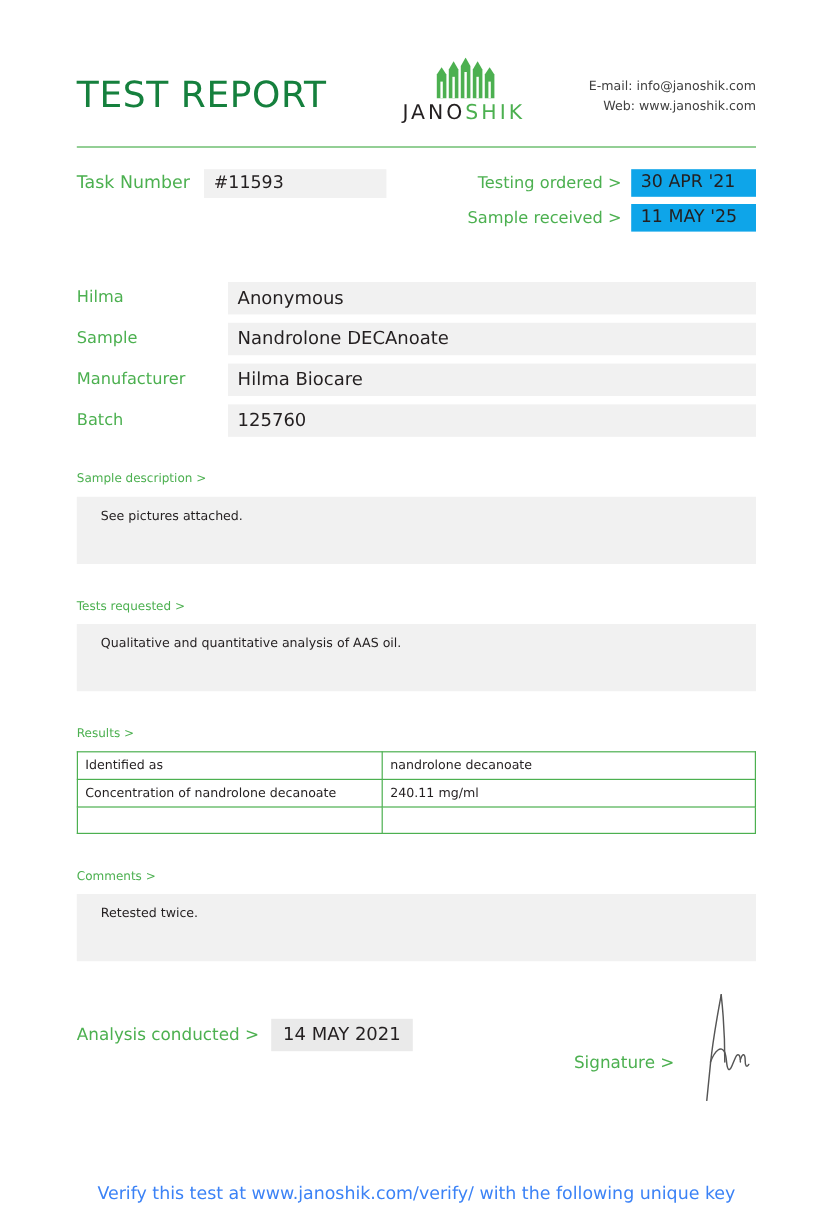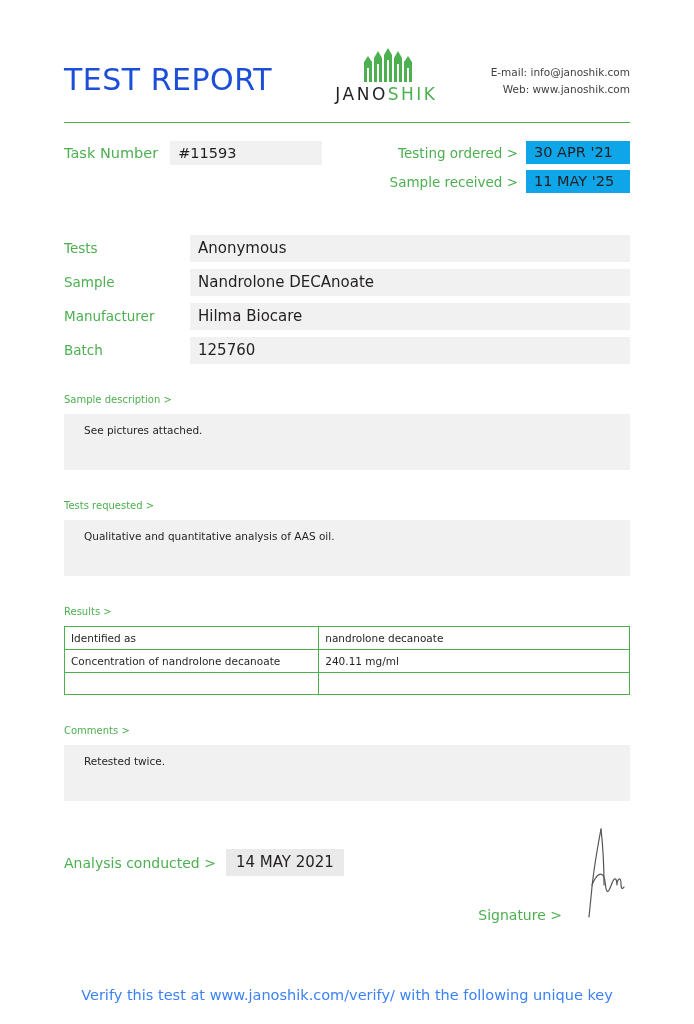--- a/index.html
+++ b/index.html
@@ -25,21 +25,21 @@
   
   .header {
     display: flex;
     align-items: flex-start;
     justify-content: space-between;
     padding-top: 48px;
   }
   .report-title {
     font-size: 30px;
     letter-spacing: 0.5px;
-    color: #1d4ed8;
+    color: #15803d;
     font-family: "DejaVu Sans", sans-serif;
     font-weight: 400;
     margin-top: 14px;
   }
   .logo-block {
     text-align: center;
     margin-top: 0px;
     margin-left: 10px;
   }
   .logo-mark {
@@ -188,21 +188,21 @@
     margin-right: 10px;
     font-size: 14px;
   }
   .analysis-date {
     background: #eaeaea;
     font-size: 15px;
     padding: 4px 10px 5px 10px;
   }
   .signature-block {
     display: flex;
-    align-items: flex-end;
+    align-items: center;
   }
   .signature-block .label-green {
     font-size: 14px;
     margin-right: 12px;
     margin-top: 0px;
   }
   .signature-mark {
     margin-top: -22px;
   }
 
@@ -263,21 +263,21 @@
       </div>
       <div class="date-line">
         <span class="label-green">Sample received  &gt;</span>
         <span class="date-box">11 MAY '25</span>
       </div>
     </div>
   </div>
 
   <div class="info">
     <div class="info-row">
-      <div class="info-label">Tests</div>
+      <div class="info-label">Hilma</div>
       <div class="info-value">Anonymous</div>
     </div>
     <div class="info-row">
       <div class="info-label">Sample</div>
       <div class="info-value">Nandrolone DECAnoate</div>
     </div>
     <div class="info-row">
       <div class="info-label">Manufacturer</div>
       <div class="info-value">Hilma Biocare</div>
     </div>

